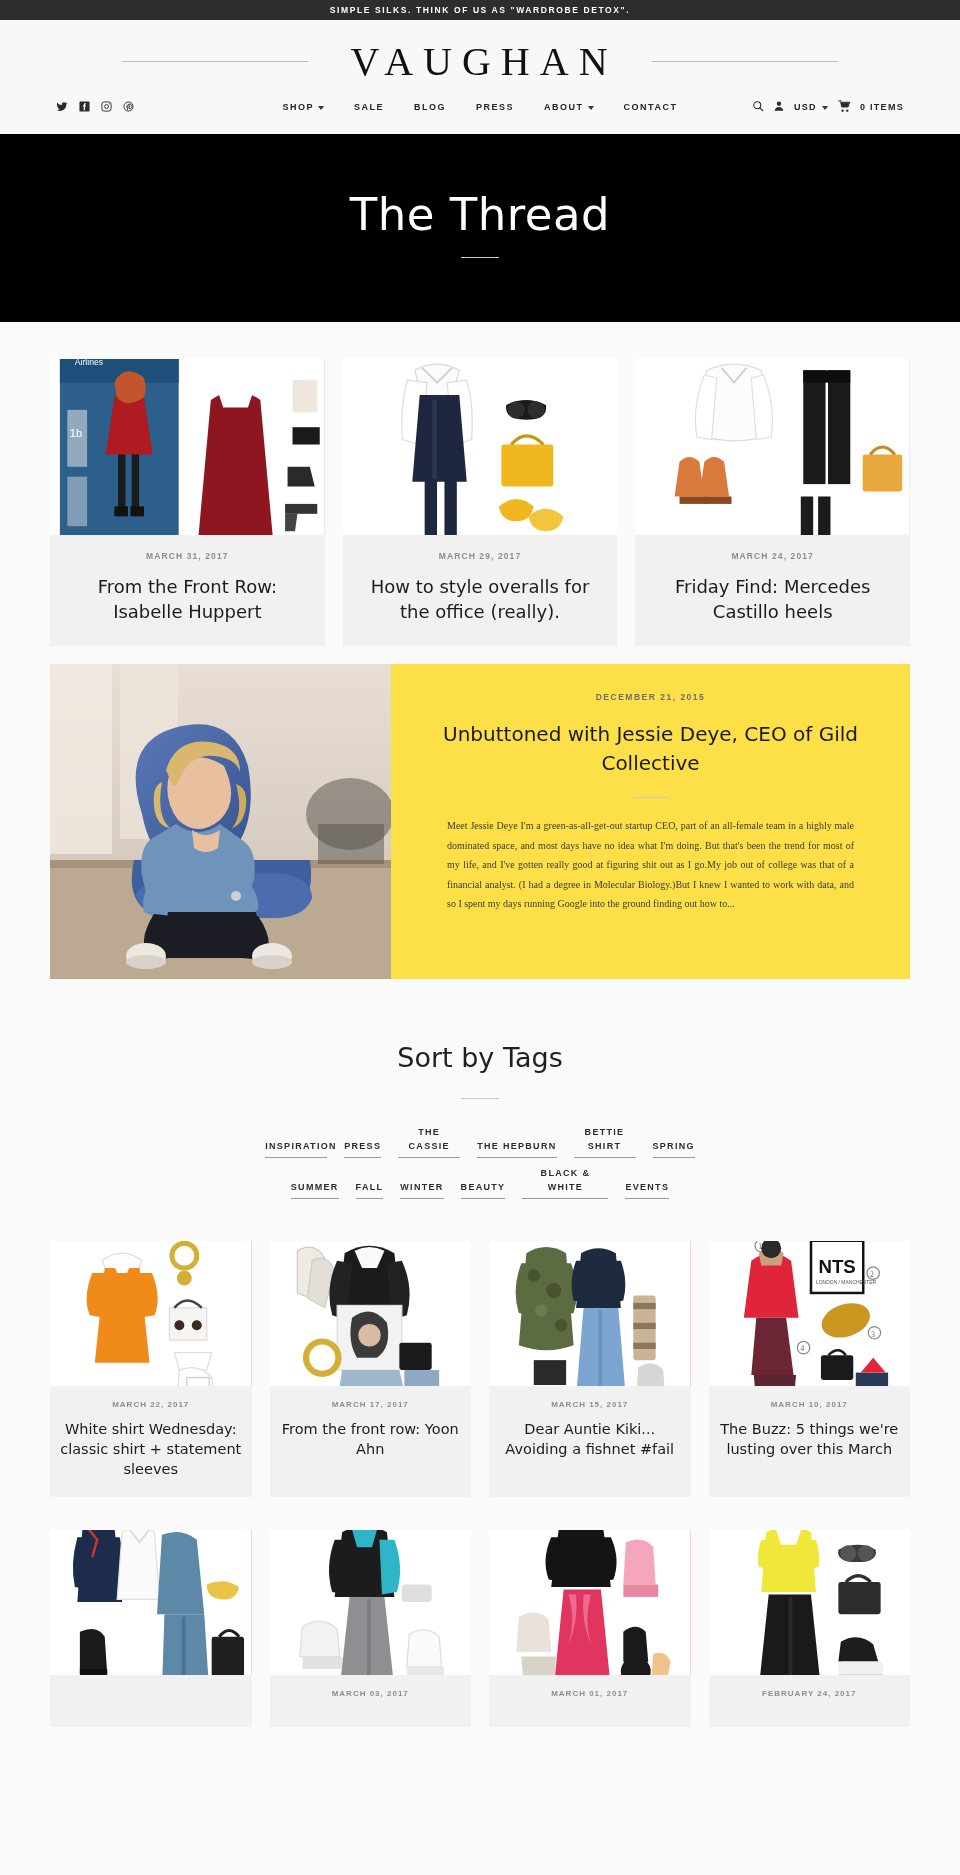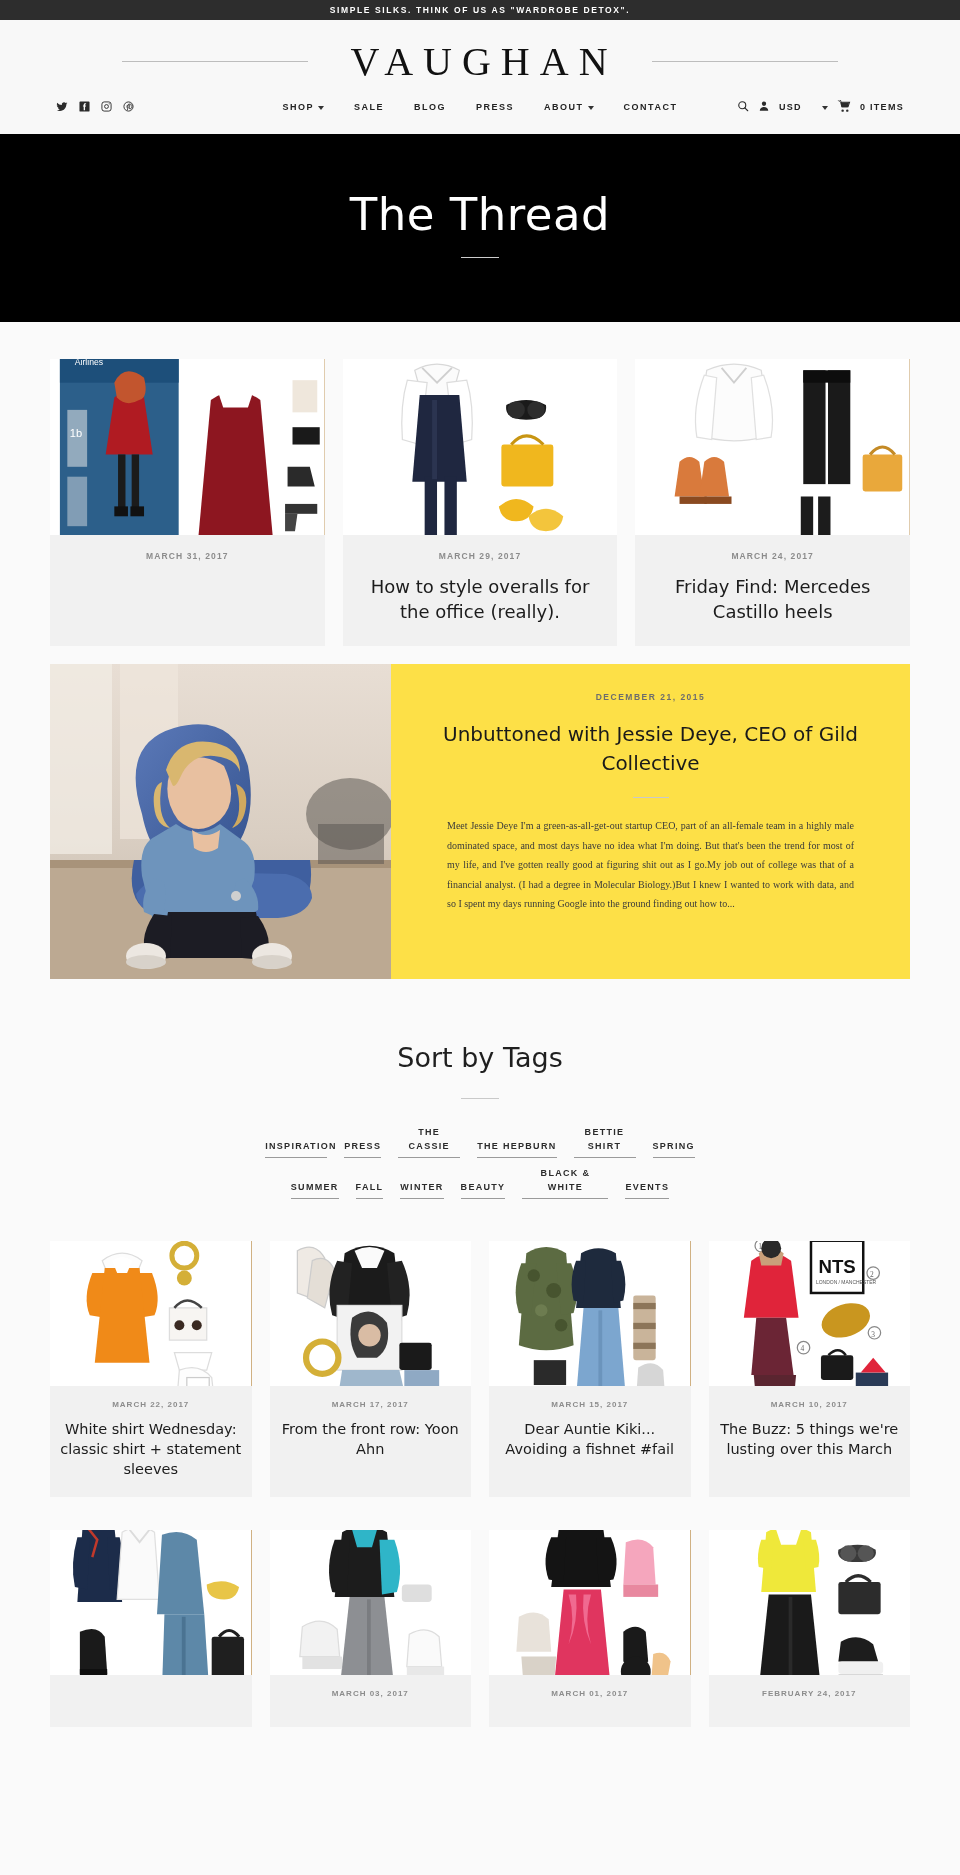--- a/index.html
+++ b/index.html
@@ -85,21 +85,21 @@
   .utility {
     margin-left: auto;
     display: flex;
     align-items: center;
     gap: 9px;
     font-size: 9px;
     letter-spacing: 1.3px;
     font-weight: 700;
     color: #232323;
   }
-  .utility .cur { display: inline-flex; align-items: center; gap: 20px; }
+  .utility .cur { display: inline-flex; align-items: center; gap: 5px; }
 
   
   .hero {
     background: #000000;
     text-align: center;
     padding: 56px 0 48px;
   }
   .hero h1 {
     color: #fff;
     font-size: 45px;
@@ -124,21 +124,21 @@
   
   .wrap { width: 960px; padding: 0 50px; }
 
   .row3 {
     display: flex;
     gap: 18px;
     padding-top: 37px;
   }
   .card { background: #f1f1f1; width: 100%; }
   .card .thumb {
-    background: #a16207;
+    background: #f9a8d4;
     height: 176px;
     display: flex;
     align-items: center;
     justify-content: center;
     overflow: hidden;
   }
   .card .body { padding: 16px 14px 22px; text-align: center; }
   .card .date {
     font-size: 8.5px;
     letter-spacing: 1.1px;
@@ -368,20 +368,21 @@
           <path d="M136 44 q14 -8 28 0 l-4 12 h-20 z" fill="#ffffff"></path>
           <rect x="196" y="34" width="20" height="26" fill="#efe7dc"></rect>
           <rect x="196" y="72" width="22" height="14" fill="#1a1a1a"></rect>
           <path d="M192 104 l18 0 l4 16 h-22 z" fill="#2a2a2a"></path>
           <rect x="190" y="134" width="26" height="8" fill="#333"></rect>
           <path d="M190 142 l10 0 l-2 14 h-8 z" fill="#444"></path>
         </svg>
       </div>
       <div class="body">
         <div class="date">MARCH 31, 2017</div>
+        <div class="title">From the Front Row: Isabelle Huppert</div>
       </div>
     </div>
 
     <div class="card">
       <div class="thumb">
         <svg class="art" viewBox="0 0 222 176" preserveAspectRatio="xMidYMid slice">
           <rect width="222" height="176" fill="#ffffff"></rect>
           <path d="M58 26 q18 -10 36 0 l-6 22 h-24 z" fill="#fbfbfb" stroke="#d8d8d8"></path>
           <path d="M64 24 l12 12 l12 -12" fill="none" stroke="#cfcfcf" stroke-width="1.5"></path>
           <path d="M52 34 q-6 20 -4 48 l14 4 l6 -50 z" fill="#ffffff" stroke="#dddddd"></path>

